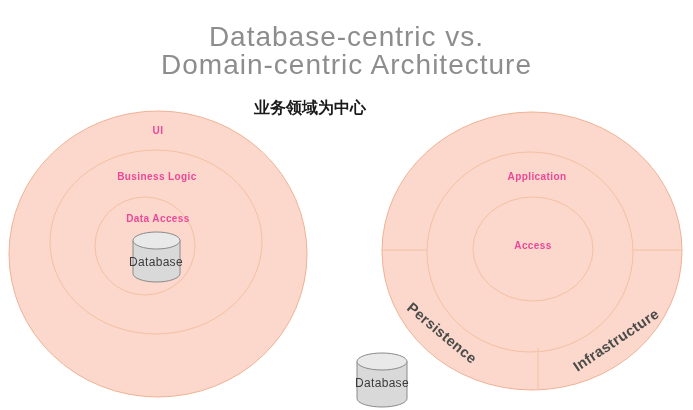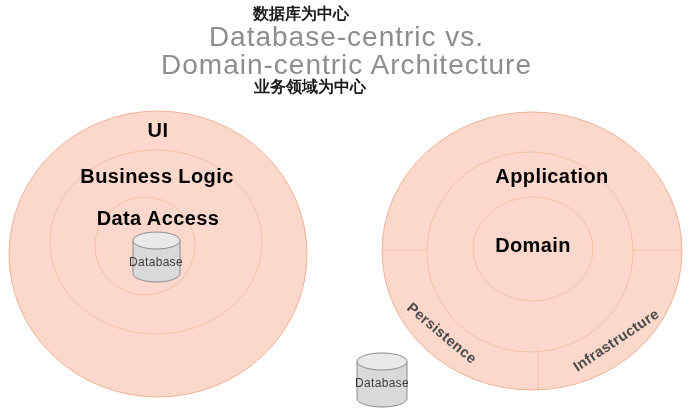--- a/index.html
+++ b/index.html
@@ -15,48 +15,48 @@
 
   .zh-label {
     position: absolute;
     transform: translate(-50%, -50%);
     font-size: 16px;
     font-weight: 600;
     color: #1a1a1a;
     white-space: nowrap;
   }
   .zh-top    { left: 301px; top: 14px; }
-  .zh-bottom { left: 310px; top: 87px; }
+  .zh-bottom { left: 310px; top: 108px; }
 
   .title {
     position: absolute;
     left: 0; right: 0;
     top: 23px;
     text-align: center;
     font-size: 28px;
     line-height: 28px;
     letter-spacing: 1px;
     color: #8d8d8d;
     font-weight: 400;
   }
 
   .layer-label {
     position: absolute;
     transform: translate(-50%, -50%);
-    font-size: 20px;
+    font-size: 10px;
     font-weight: 700;
     letter-spacing: 0.4px;
-    color: #000000;
+    color: #ec4899;
     white-space: nowrap;
   }
   .lbl-ui             { left: 158px; top: 130px; }
   .lbl-business-logic { left: 157px; top: 176px; }
   .lbl-data-access    { left: 158px; top: 218px; }
   .lbl-presentation   { left: 531px; top: 130px; }
-  .lbl-application    { left: 552px; top: 176px; }
+  .lbl-application    { left: 537px; top: 176px; }
   .lbl-domain         { left: 533px; top: 245px; }
 
   .slice-label {
     position: absolute;
     font-size: 14.5px;
     font-weight: 700;
     letter-spacing: 0.4px;
     color: #4a4a4a;
     white-space: nowrap;
   }
@@ -105,31 +105,30 @@
       <line x1="382" y1="250" x2="427" y2="250" stroke-width="1" stroke="#f4c0a2"></line>
       <line x1="633" y1="250" x2="682" y2="250" stroke-width="1" stroke="#f4c0a2"></line>
       <line x1="538" y1="348" x2="538" y2="390" stroke-width="1" stroke="#f4c0a2"></line>
       <g>
         <path d="M 357 361.5 L 357 398.5 A 25 8.5 0 0 0 407 398.5 L 407 361.5" stroke-width="1" fill="#d9d9d9" stroke="#8a8a8a"></path>
         <ellipse cx="382" cy="361.5" rx="25" ry="8.5" stroke-width="1" fill="#e9e9e9" stroke="#8a8a8a"></ellipse>
       </g>
     </g>
   </svg>
 
-  <div class="zh-label zh-top">数据库为中心</div>
   <div class="title">
     <div>Database-centric vs.</div>
     <div>Domain-centric Architecture</div>
   </div>
   <div class="zh-label zh-bottom">业务领域为中心</div>
 
   <div class="layer-label lbl-ui">UI</div>
   <div class="layer-label lbl-data-access">Data Access</div>
   <div class="layer-label lbl-business-logic">Business Logic</div>
   <div class="db-label db-label-left">Database</div>
 
   <div class="layer-label lbl-application">Application</div>
-  <div class="layer-label lbl-domain">Domain</div>
+  <div class="layer-label lbl-domain">Access</div>
   <div class="slice-label lbl-persistence">Persistence</div>
   <div class="slice-label lbl-infrastructure">Infrastructure</div>
   <div class="db-label db-label-right">Database</div>
 
 </div>
 
 </body></html>

